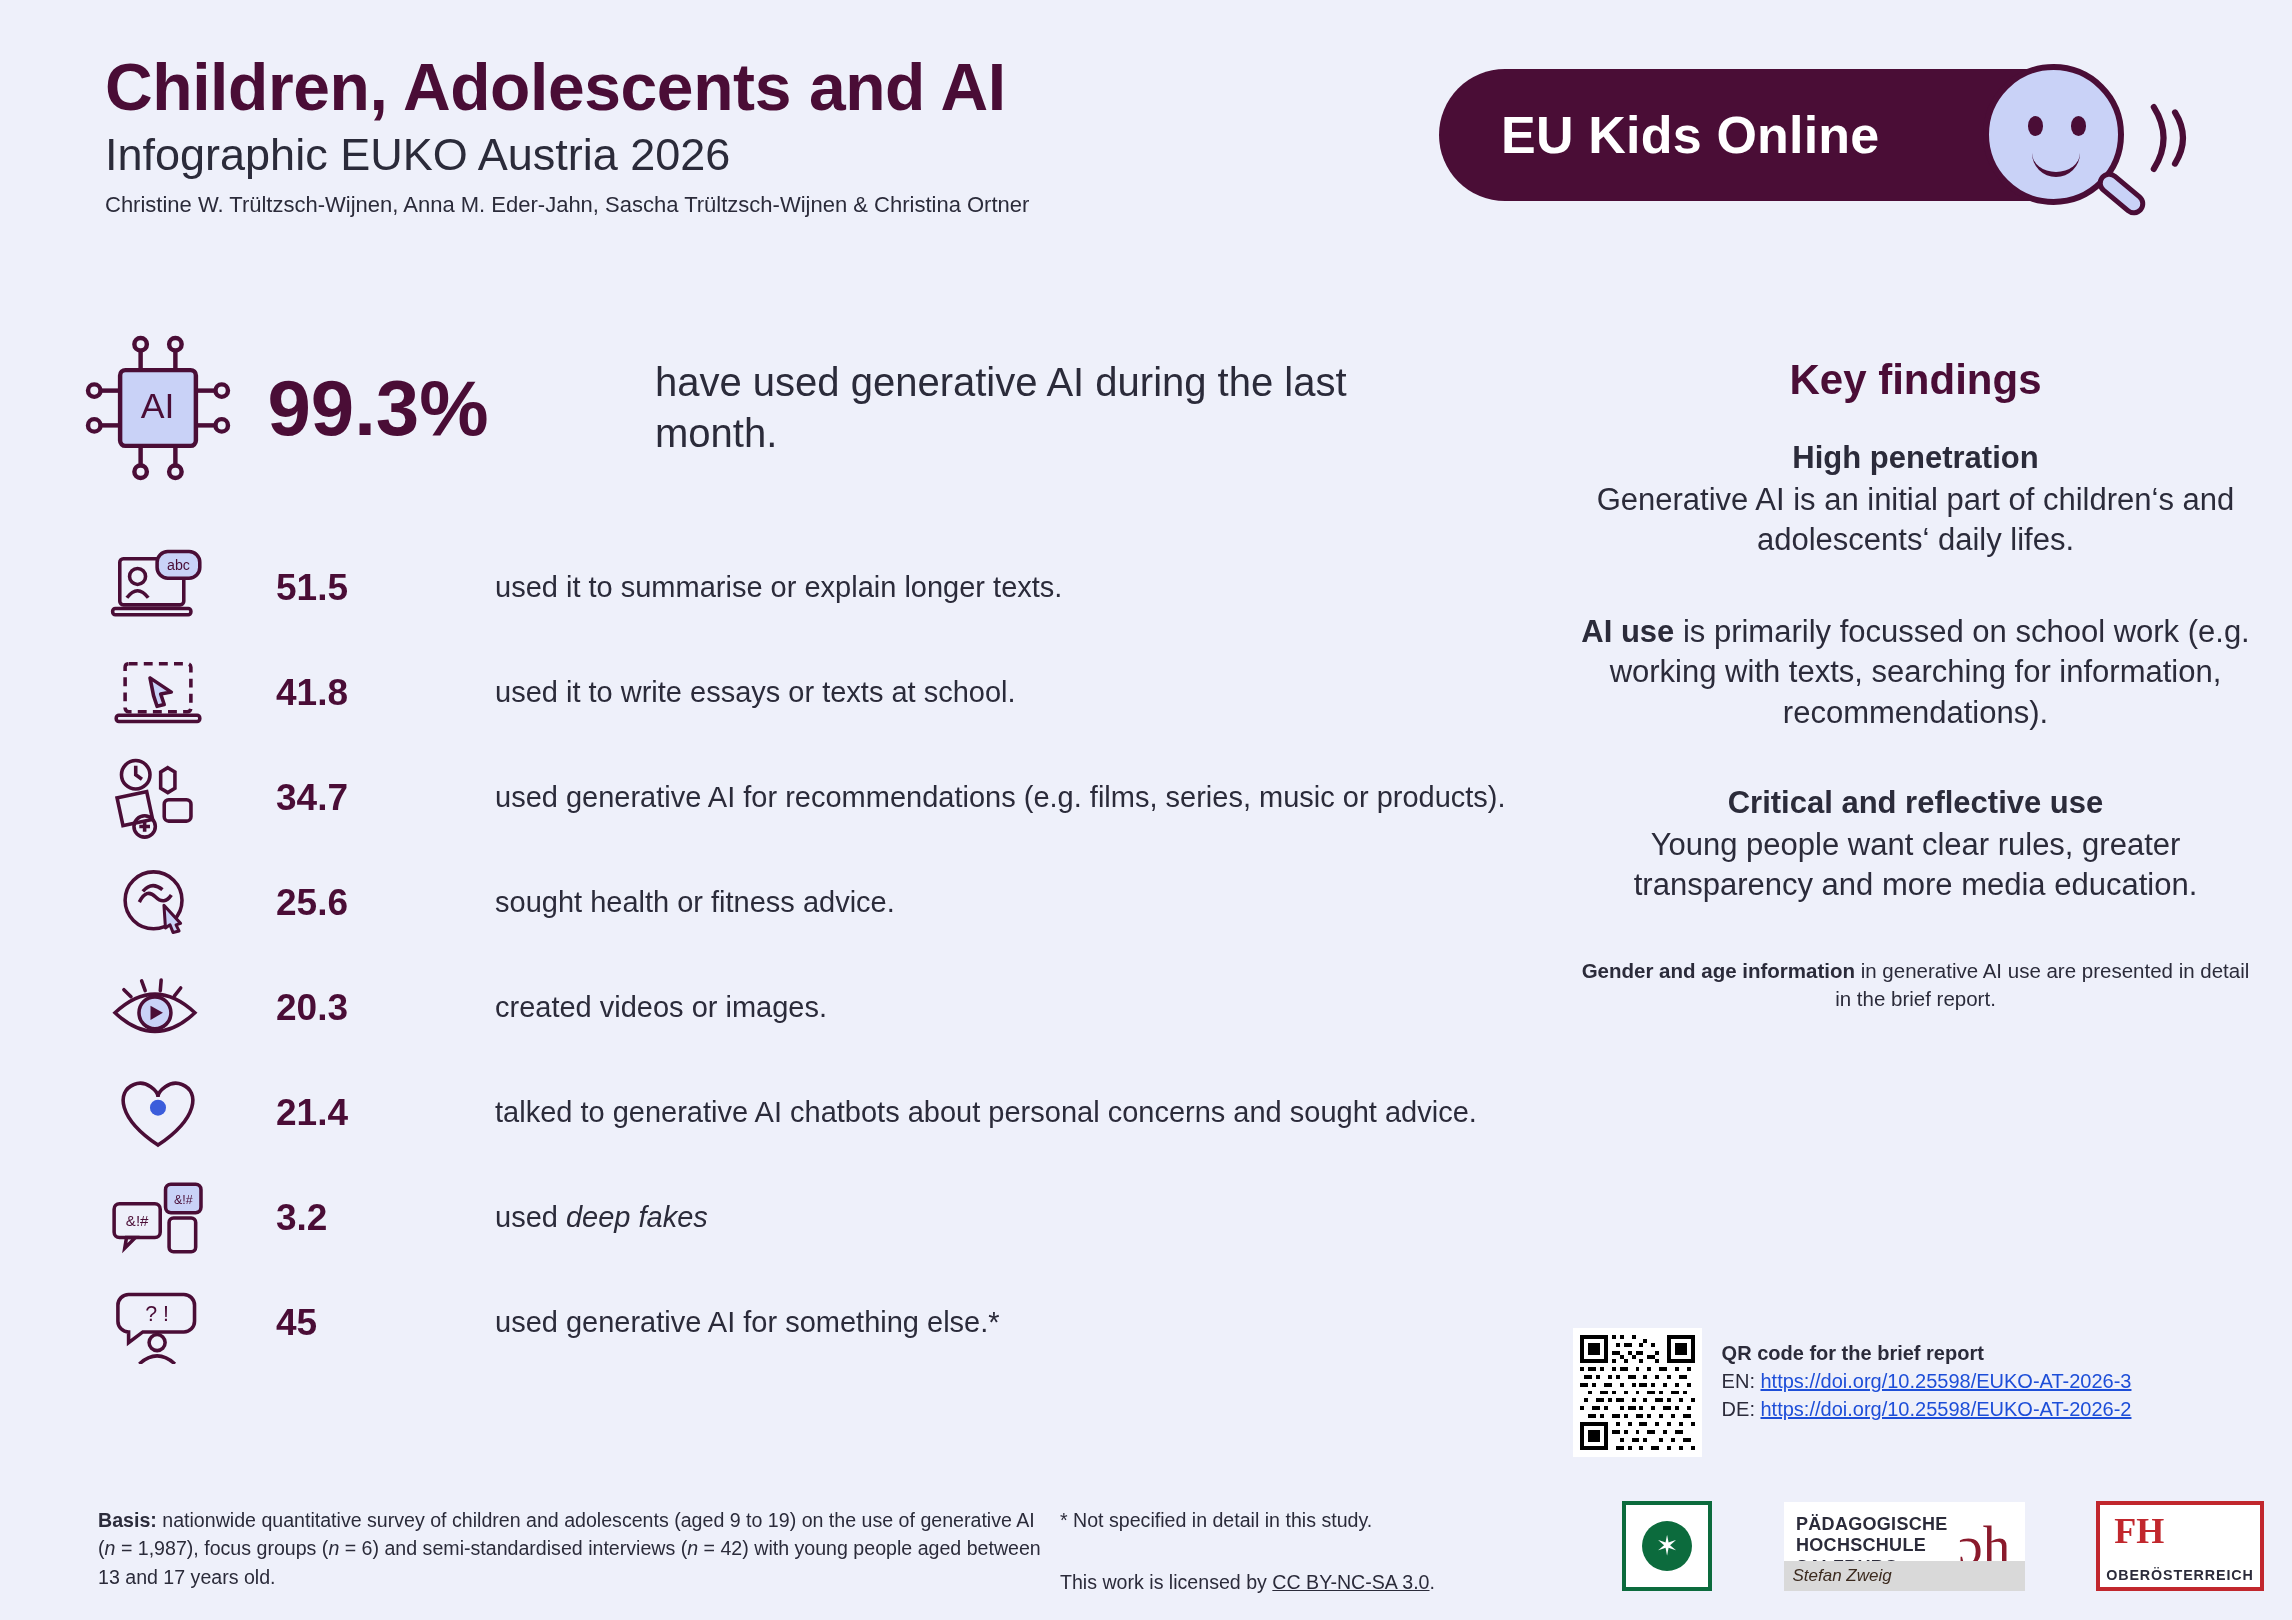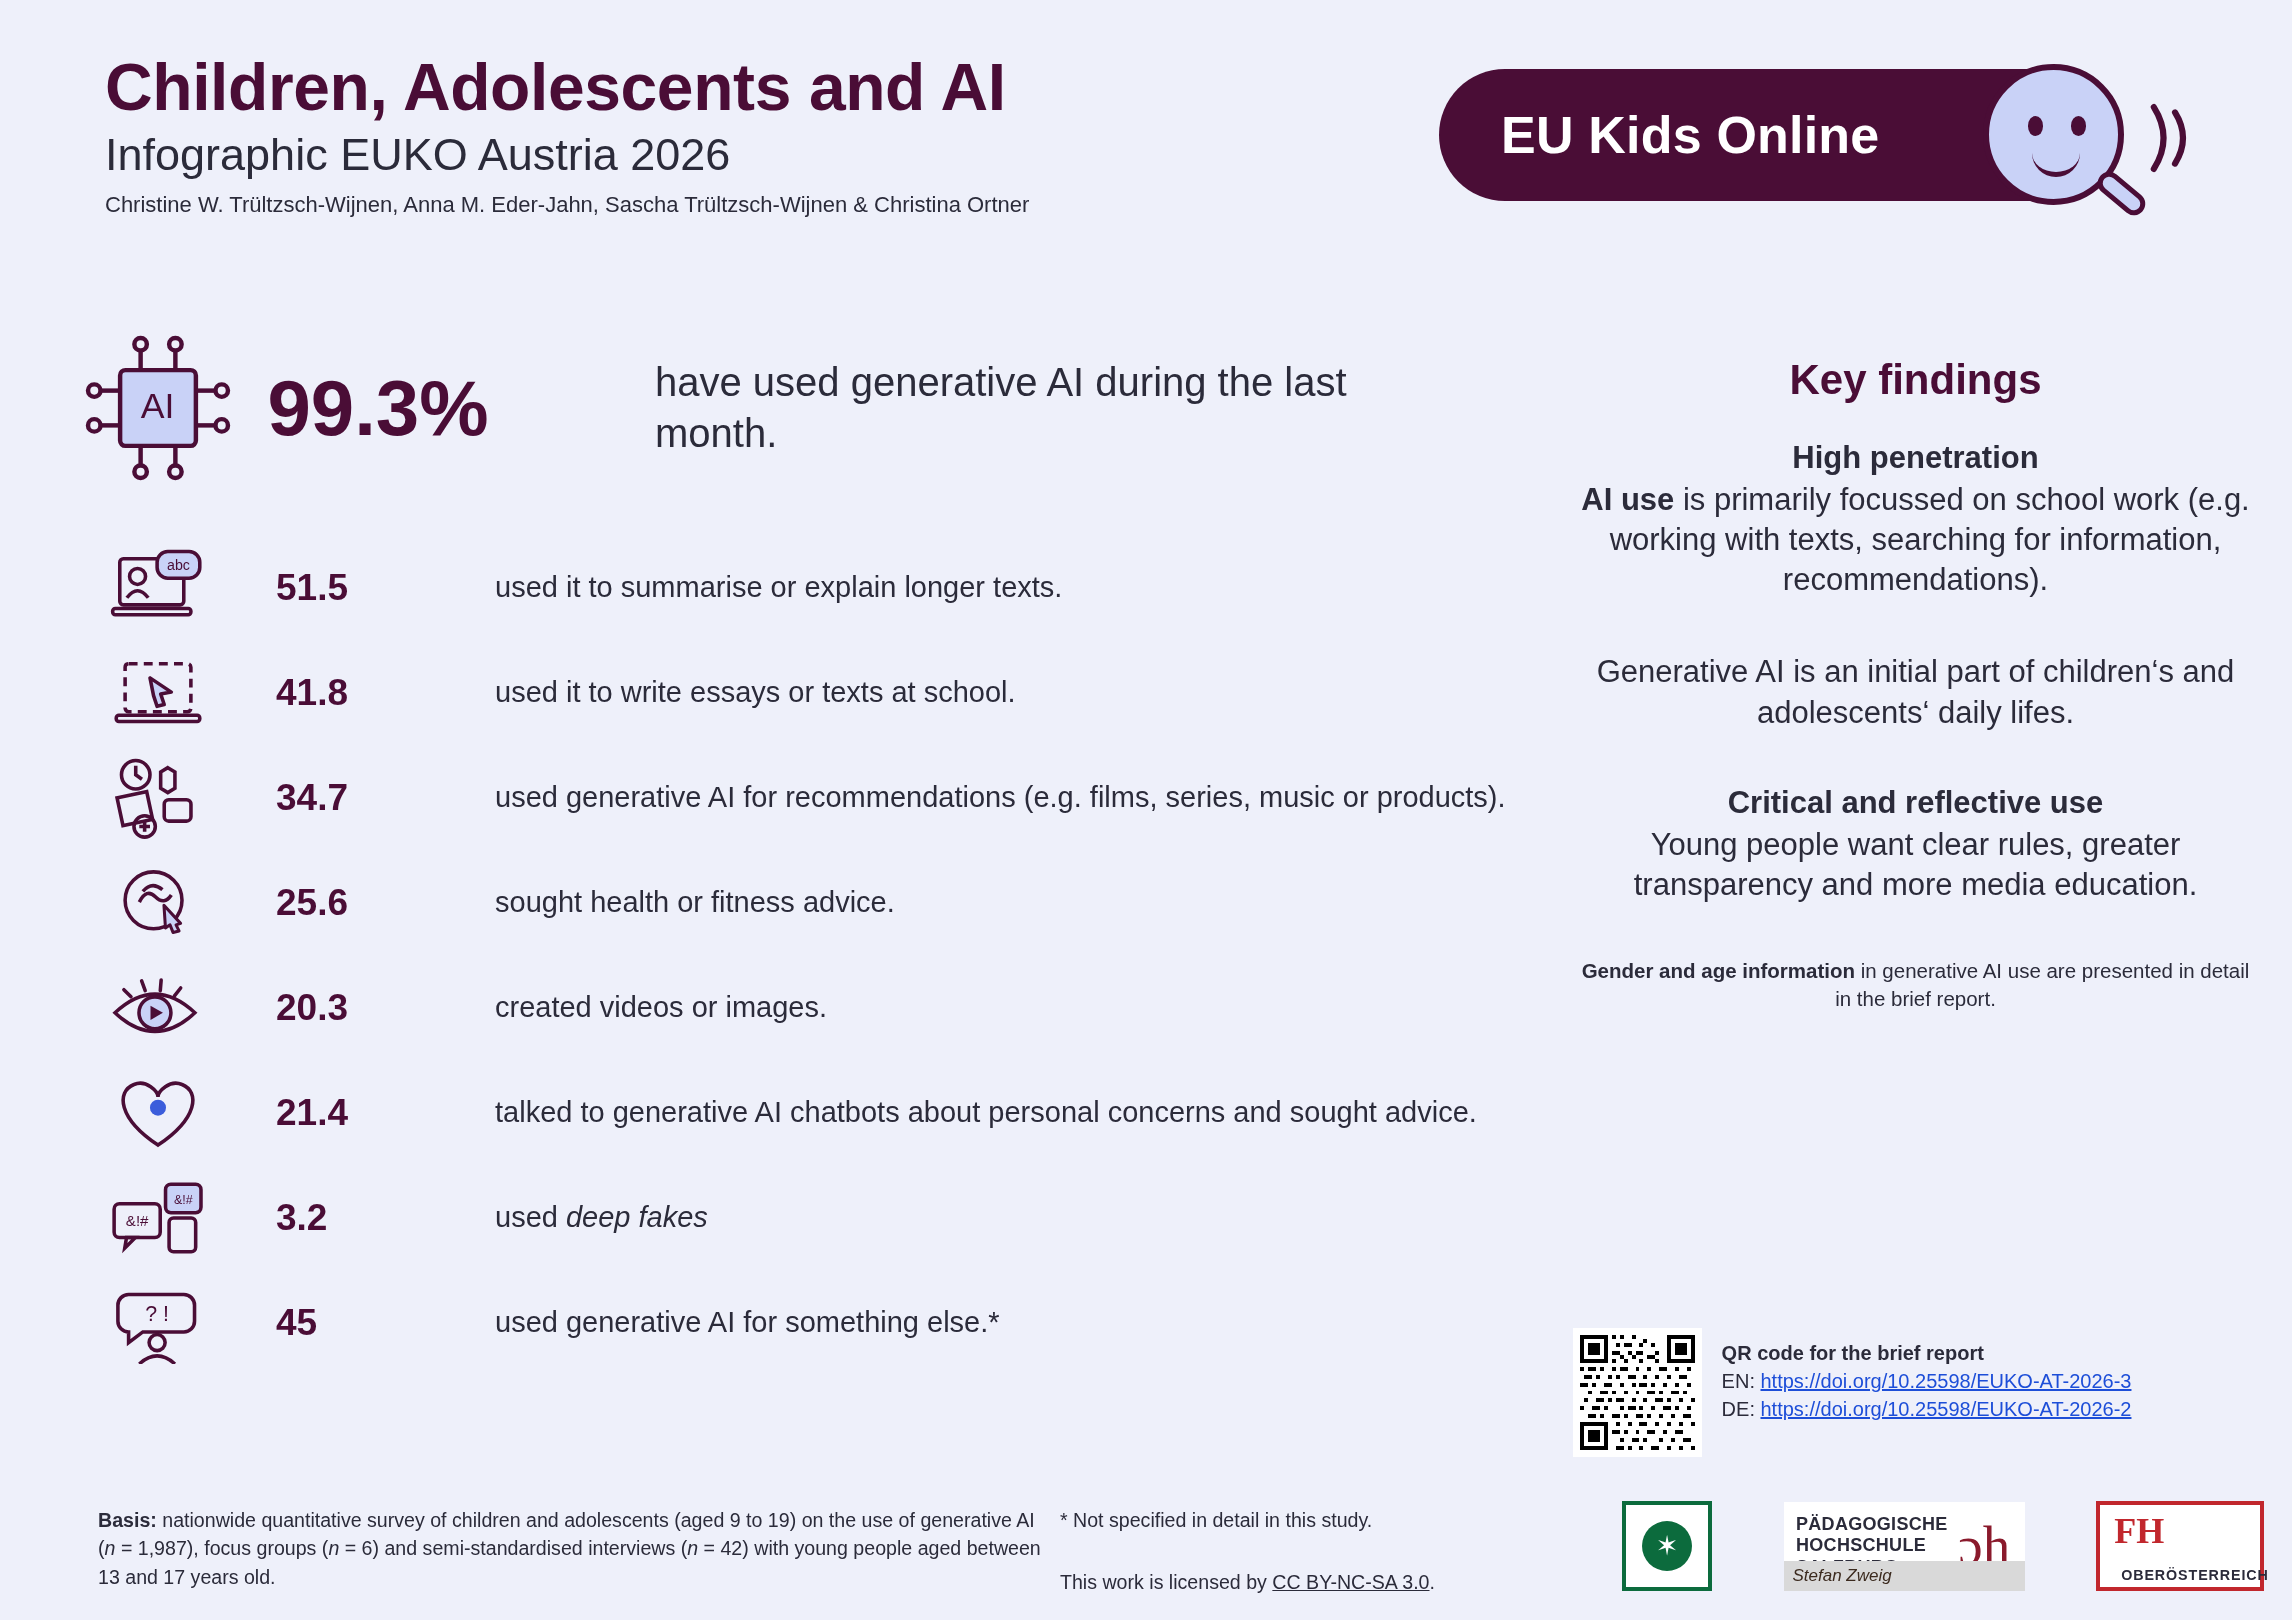--- a/index.html
+++ b/index.html
@@ -361,21 +361,21 @@
     font-size: 36px;
     font-weight: bold;
     color: #c1272d;
     font-family: "Liberation Serif", serif;
     position: absolute;
     left: 14.3px;
     top: 5.3px;
   }
   .logo-fh .fh-sub {
     position: absolute;
-    left: 15px; bottom: 0;
+    left: 0; bottom: 0;
     width: 100%;
     text-align: center;
     font-size: 14.3px;
     letter-spacing: 0.9px;
     color: #2b2b3a;
     padding-bottom: 3.6px;
     font-weight: bold;
   }
 
   svg { display: block; }
@@ -550,23 +550,23 @@
       <div class="row-val">45</div>
       <div class="row-label">used generative AI for something else.*</div>
     </div>
 
   </div>
 
   <div class="findings">
     <div class="findings-title">Key findings</div>
 
     <div class="finding-head">High penetration</div>
+    <div class="finding-body">Generative AI is an initial part of children‘s and adolescents‘ daily lifes.</div>
+
     <div class="finding-body"><b>AI use</b> is primarily focussed on school work (e.g. working with texts, searching for information, recommendations).</div>
-
-    <div class="finding-body">Generative AI is an initial part of children‘s and adolescents‘ daily lifes.</div>
 
     <div class="finding-head">Critical and reflective use</div>
     <div class="finding-body">Young people want clear rules, greater transparency and more media education.</div>
 
     <p class="note"><b>Gender and age information</b> in generative AI use are presented in detail in the brief report.</p>
   </div>
 
   <div class="qr-block">
     <div class="qr-img">
       <svg width="115" height="115" viewBox="0 0 29 29" shape-rendering="crispEdges">

